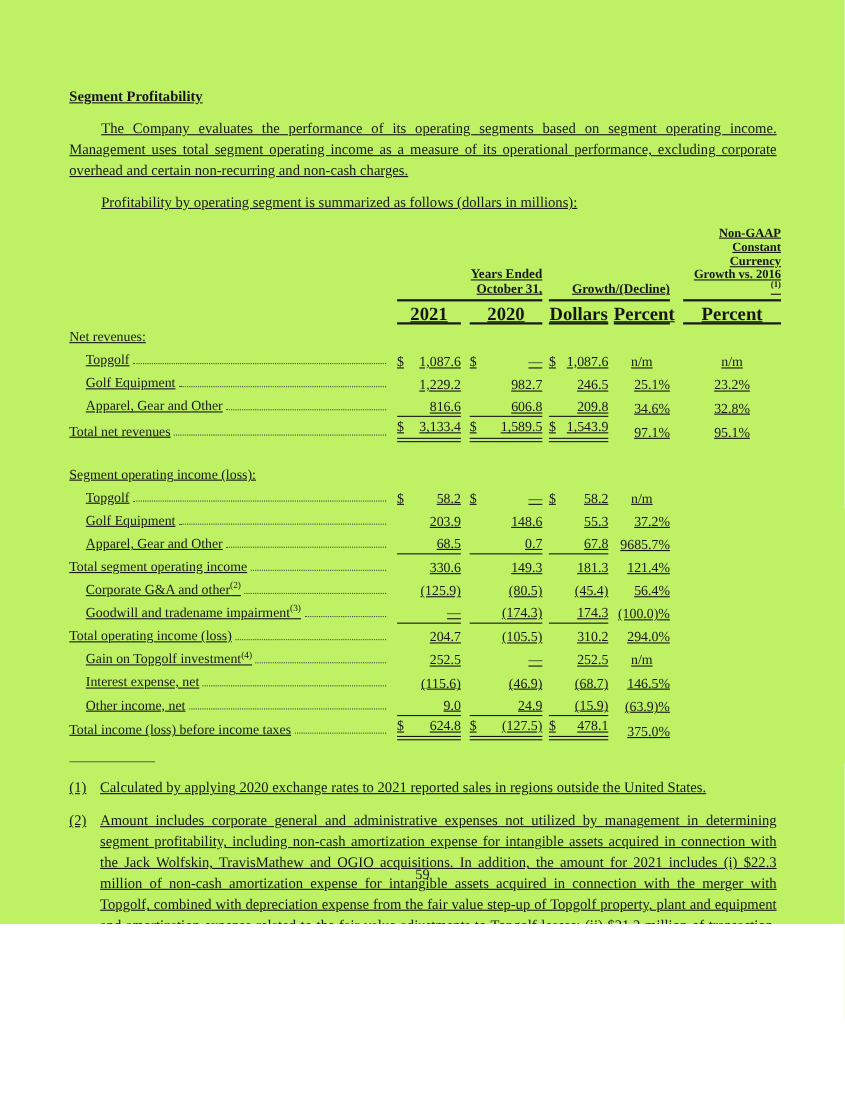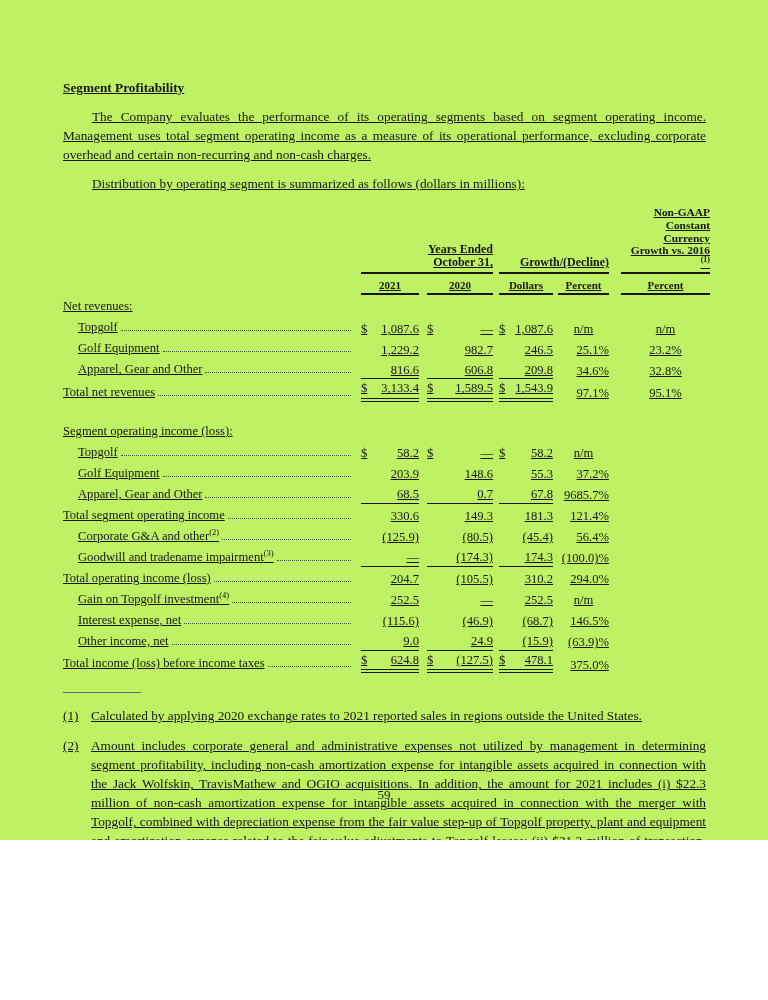--- a/index.html
+++ b/index.html
@@ -28,21 +28,21 @@
   .p2 { padding-left: 6px !important; }
   .p3 { padding-left: 5px !important; }
   .p4 { padding-left: 12px !important; }
 
   thead td { vertical-align: bottom; }
   .gbox { border-bottom: 2px solid #161616; padding-bottom: 2px; }
   .gtext span { display: block; text-align: right; font-weight: bold; font-size: 12px; line-height: 13.5px; }
   .gtext.small span { font-size: 11.4px; line-height: 12.8px; }
   .gtext sup { font-size: 8px; vertical-align: super; line-height: 0; font-weight: bold; }
   .colhead .gbox { padding: 3px 0 1px 0; }
-  .colhead span { display:block; text-align: center; font-weight: bold; font-size: 11px; line-height: 13.5px; }
+  .colhead span { display:block; text-align: center; font-weight: bold; font-size: 17px; line-height: 13.5px; }
 
   td.sectitle { padding-top: 5px; }
   .lblflex { display: flex; align-items: baseline; }
   .lblflex.ind { padding-left: 15px; }
   .lbltext { white-space: nowrap; }
   .lbltext sup { font-size: 8.5px; vertical-align: super; line-height: 0; }
   .leader { flex: 1; border-bottom: 1.5px dotted #4a4a4a; margin: 0 2px 3px 3px; min-width: 6px; }
 
   td.num .box { text-align: right; white-space: nowrap; line-height: 15.5px; }
   td.num .box.ctr { text-align: center; }
@@ -60,21 +60,21 @@
 </style>
 </head>
 <body>
 
 <div class="page">
 
   <div class="heading">Segment Profitability</div>
 
   <p class="para">The Company evaluates the performance of its operating segments based on segment operating income. Management uses total segment operating income as a measure of its operational performance, excluding corporate overhead and certain non-recurring and non-cash charges.</p>
 
-  <p class="para2">Distribution by operating segment is summarized as follows (dollars in millions):</p>
+  <p class="para2">Profitability by operating segment is summarized as follows (dollars in millions):</p>
 
   <table class="fin">
     <colgroup>
       <col style="width:290px">
         <col style="width:66px">
         <col style="width:74px">
       <col style="width:60px">
         <col style="width:56px">
         <col style="width:101px">
     </colgroup>

